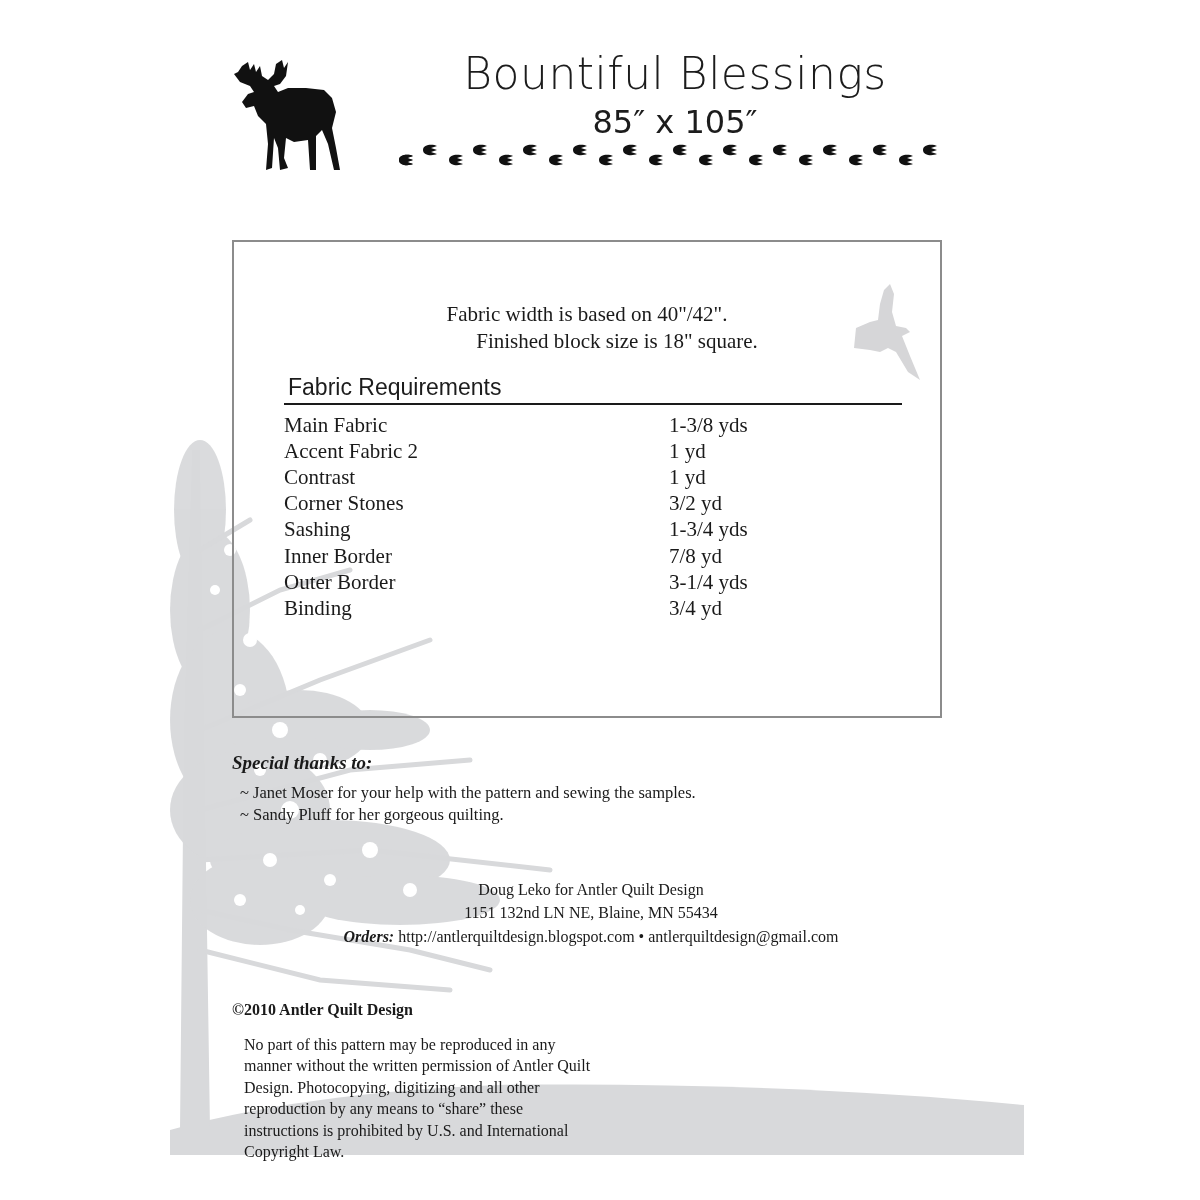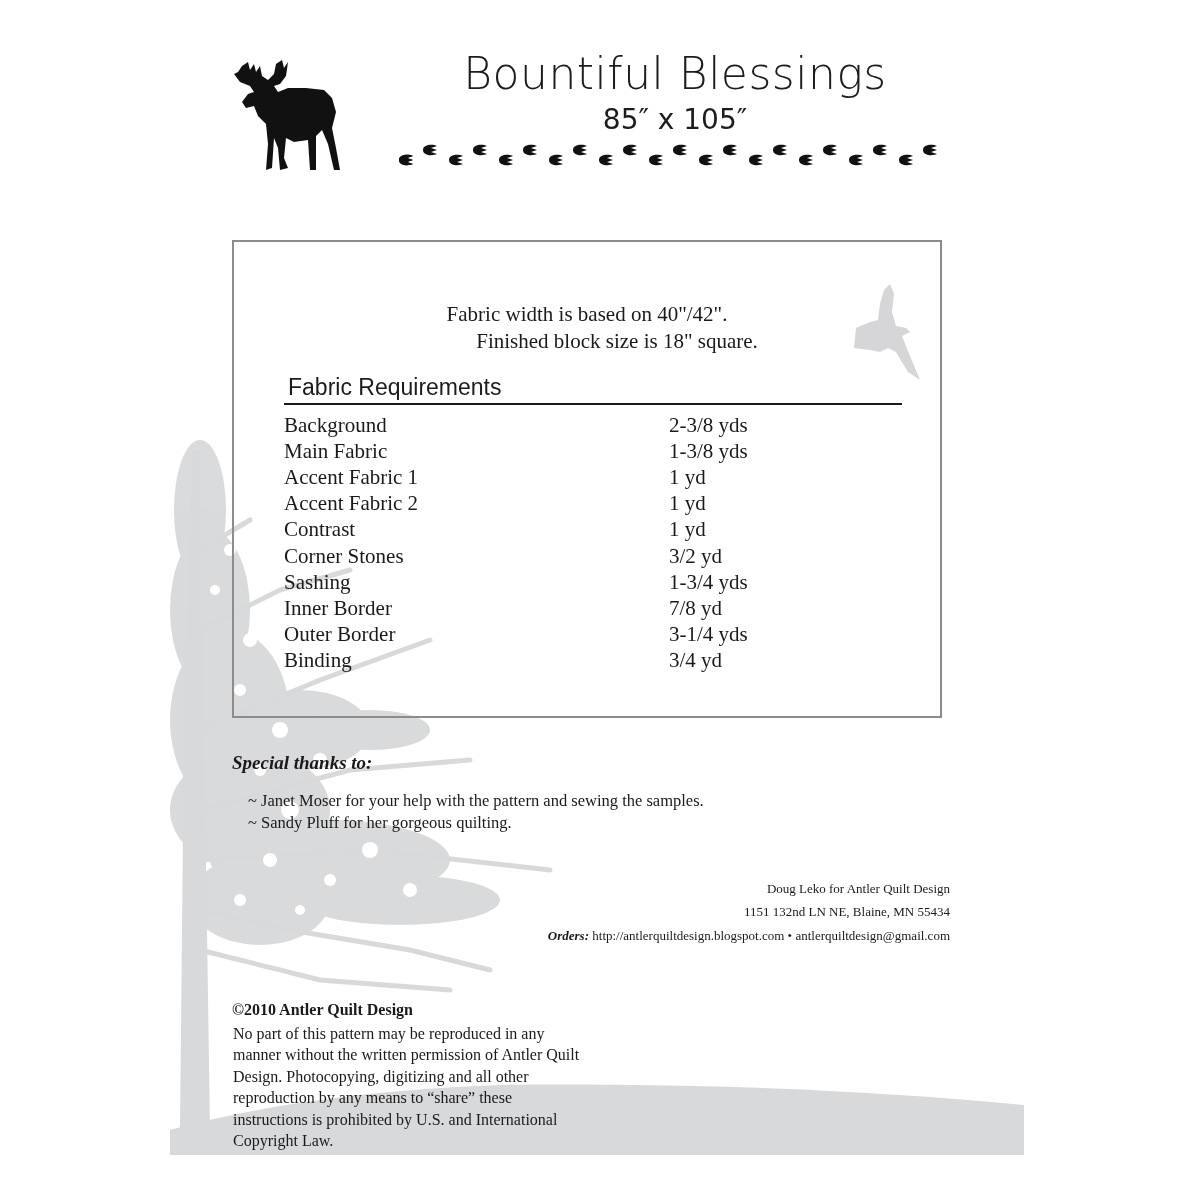--- a/index.html
+++ b/index.html
@@ -1,36 +1,36 @@
 <!DOCTYPE html>
 <html><head>
   <meta charset="utf-8">
   <style>
     html, body { margin: 0; padding: 0; background: #ffffff; }
     body { width: 1200px; height: 1200px; position: relative; overflow: hidden; font-family: "Liberation Serif", serif; color: #1a1a1a; }
     .abs { position: absolute; }
     .title { left: 440px; top: 52px; width: 470px; text-align: center; font-family: "DejaVu Sans", sans-serif; font-weight: 300; font-size: 44px; letter-spacing: 0.5px; color: #1c1c1c; line-height: 1; }
-    .subtitle { left: 440px; top: 106px; width: 470px; text-align: center; font-family: "DejaVu Sans", sans-serif; font-size: 28px; color: #1c1c1c; line-height: 1; }
+    .subtitle { left: 440px; top: 106px; width: 470px; text-align: center; font-family: "DejaVu Sans", sans-serif; font-size: 32px; color: #1c1c1c; line-height: 1; }
     .tracks { left: 395px; top: 140px; width: 550px; height: 30px; }
     .moose { left: 228px; top: 58px; width: 116px; height: 118px; }
     .tree { left: 170px; top: 430px; width: 860px; height: 725px; }
     .box { left: 232px; top: 240px; width: 710px; height: 478px; border: 2px solid #8c8c8c; box-sizing: border-box; }
     .bird { left: 852px; top: 282px; width: 72px; height: 102px; }
     .note { left: 232px; width: 710px; text-align: center; font-size: 21px; line-height: 1; }
     .section-title { left: 288px; top: 374px; font-family: Liberation Sans, sans-serif; font-weight: 300; font-size: 23px; color: #1c1c1c; }
     .rule { left: 284px; top: 403px; width: 618px; height: 2px; background: #1a1a1a; }
     .req-table { left: 284px; top: 412px; width: 600px; border-collapse: collapse; font-size: 21px; }
     .req-table td { padding: 0; height: 26.1px; line-height: 26px; vertical-align: middle; }
     .req-table td.item { width: 385px; }
     .thanks-head { left: 232px; top: 752px; font-size: 19px; font-weight: bold; font-style: italic; }
-    .thanks-list { left: 232px; top: 774px; margin: 16px; padding: 0; list-style: none; font-size: 16.5px; line-height: 21.5px; }
-    .contact { left: 232px; width: 718px; text-align: right; font-size: 13px; line-height: 1; }
+    .thanks-list { left: 232px; top: 774px; margin: 8px; padding: 0; list-style: none; font-size: 16.5px; line-height: 21.5px; }
+    .contact { left: 232px; width: 718px; text-align: center; font-size: 16px; line-height: 1; }
     .orders-label { font-weight: bold; font-style: italic; }
     .copyright-head { left: 232px; top: 1001px; font-size: 16px; font-weight: bold; }
-    .copyright-body { left: 232px; top: 1022px; width: 440px; font-size: 16px; line-height: 21.4px; margin: 1px; }
+    .copyright-body { left: 232px; top: 1022px; width: 440px; font-size: 16px; line-height: 21.4px; margin: 12px; }
     .copyright-body span { display: block; white-space: nowrap; }
   </style>
 </head>
 <body>
 
 <svg class="abs tree" viewBox="0 0 860 725">
   <g fill="#d8d9db">
 
     <path d="M0 700 L0 725 L854 725 L854 675 C700 660 500 652 330 655 C200 660 90 675 0 700 Z"></path>
 
@@ -122,30 +122,22 @@
 
 <div class="abs note" style="top:304px;">Fabric width is based on 40"/42".</div>
 <div class="abs note" style="top:331px; padding-left:30px;">Finished block size is 18" square.</div>
 
 <div class="abs section-title">Fabric Requirements</div>
 <div class="abs rule"></div>
 
 <table class="abs req-table">
   <tbody>
     <tr>
-        <td class="item">Background</td>
-        <td>2-3/8 yds</td>
-      </tr>
-    <tr>
         <td class="item">Main Fabric</td>
         <td>1-3/8 yds</td>
-      </tr>
-    <tr>
-        <td class="item">Accent Fabric 1</td>
-        <td>1 yd</td>
       </tr>
     <tr>
         <td class="item">Accent Fabric 2</td>
         <td>1 yd</td>
       </tr>
     <tr>
         <td class="item">Contrast</td>
         <td>1 yd</td>
       </tr>
     <tr>

